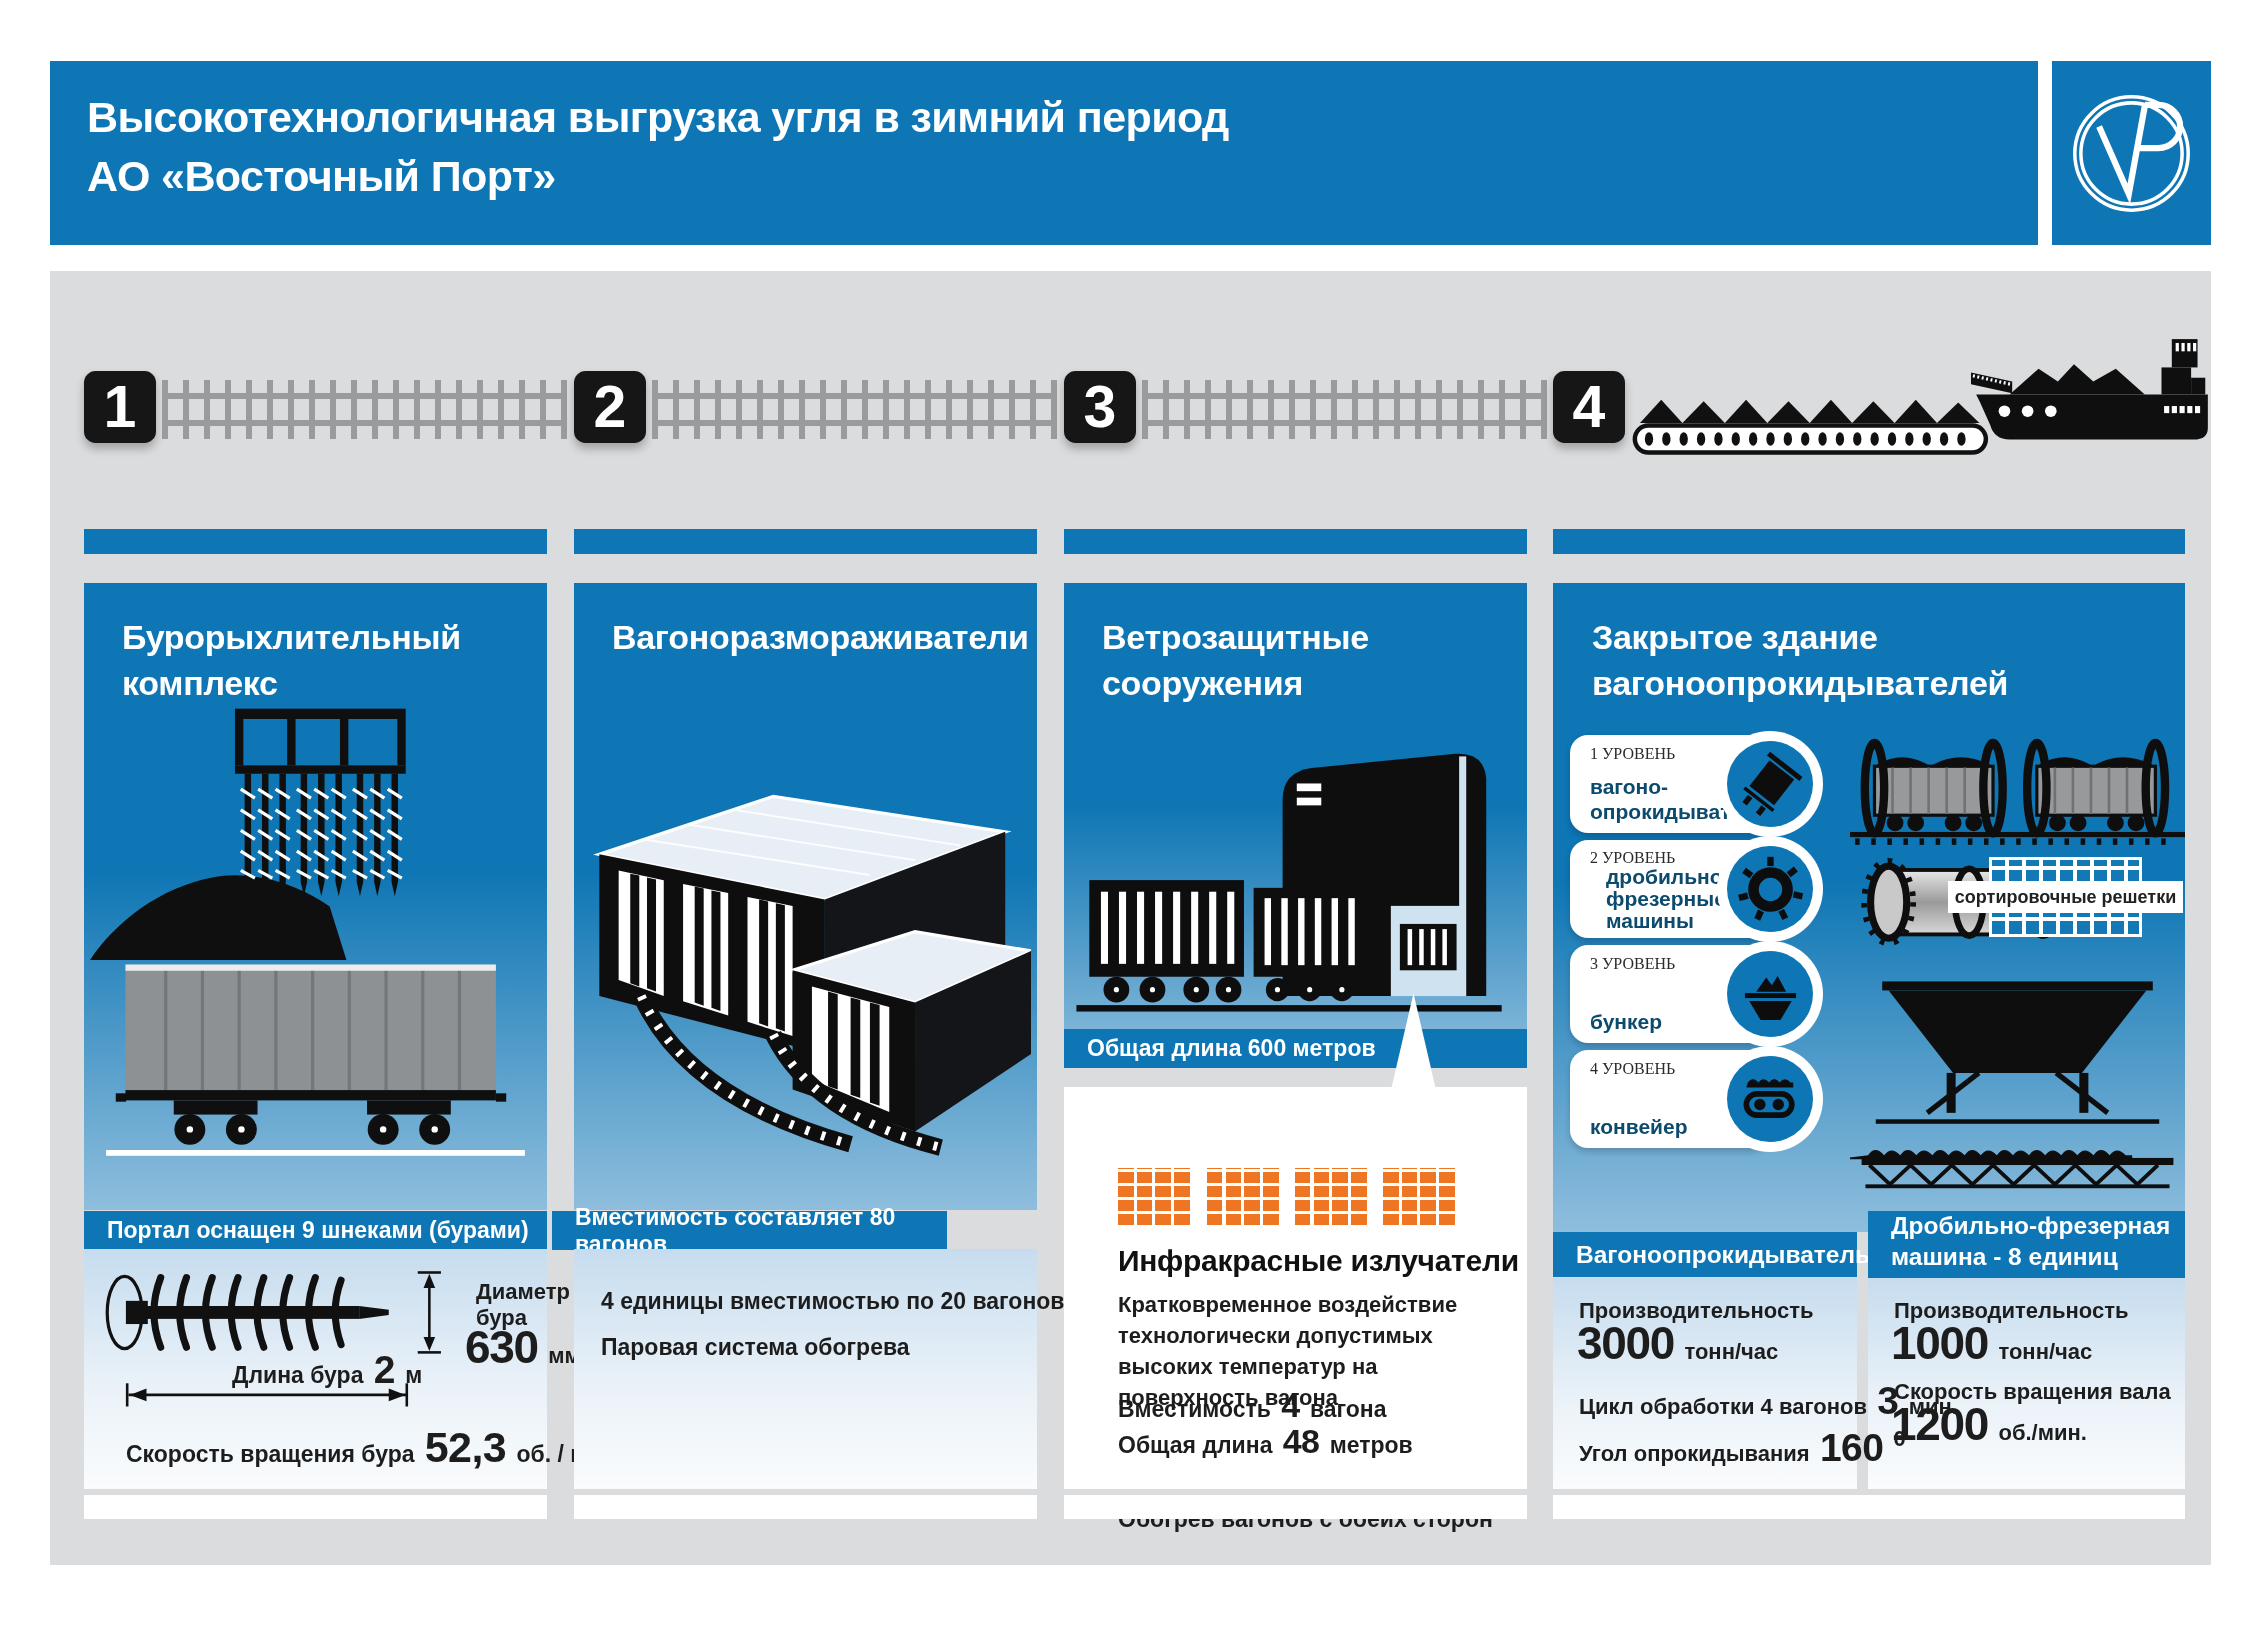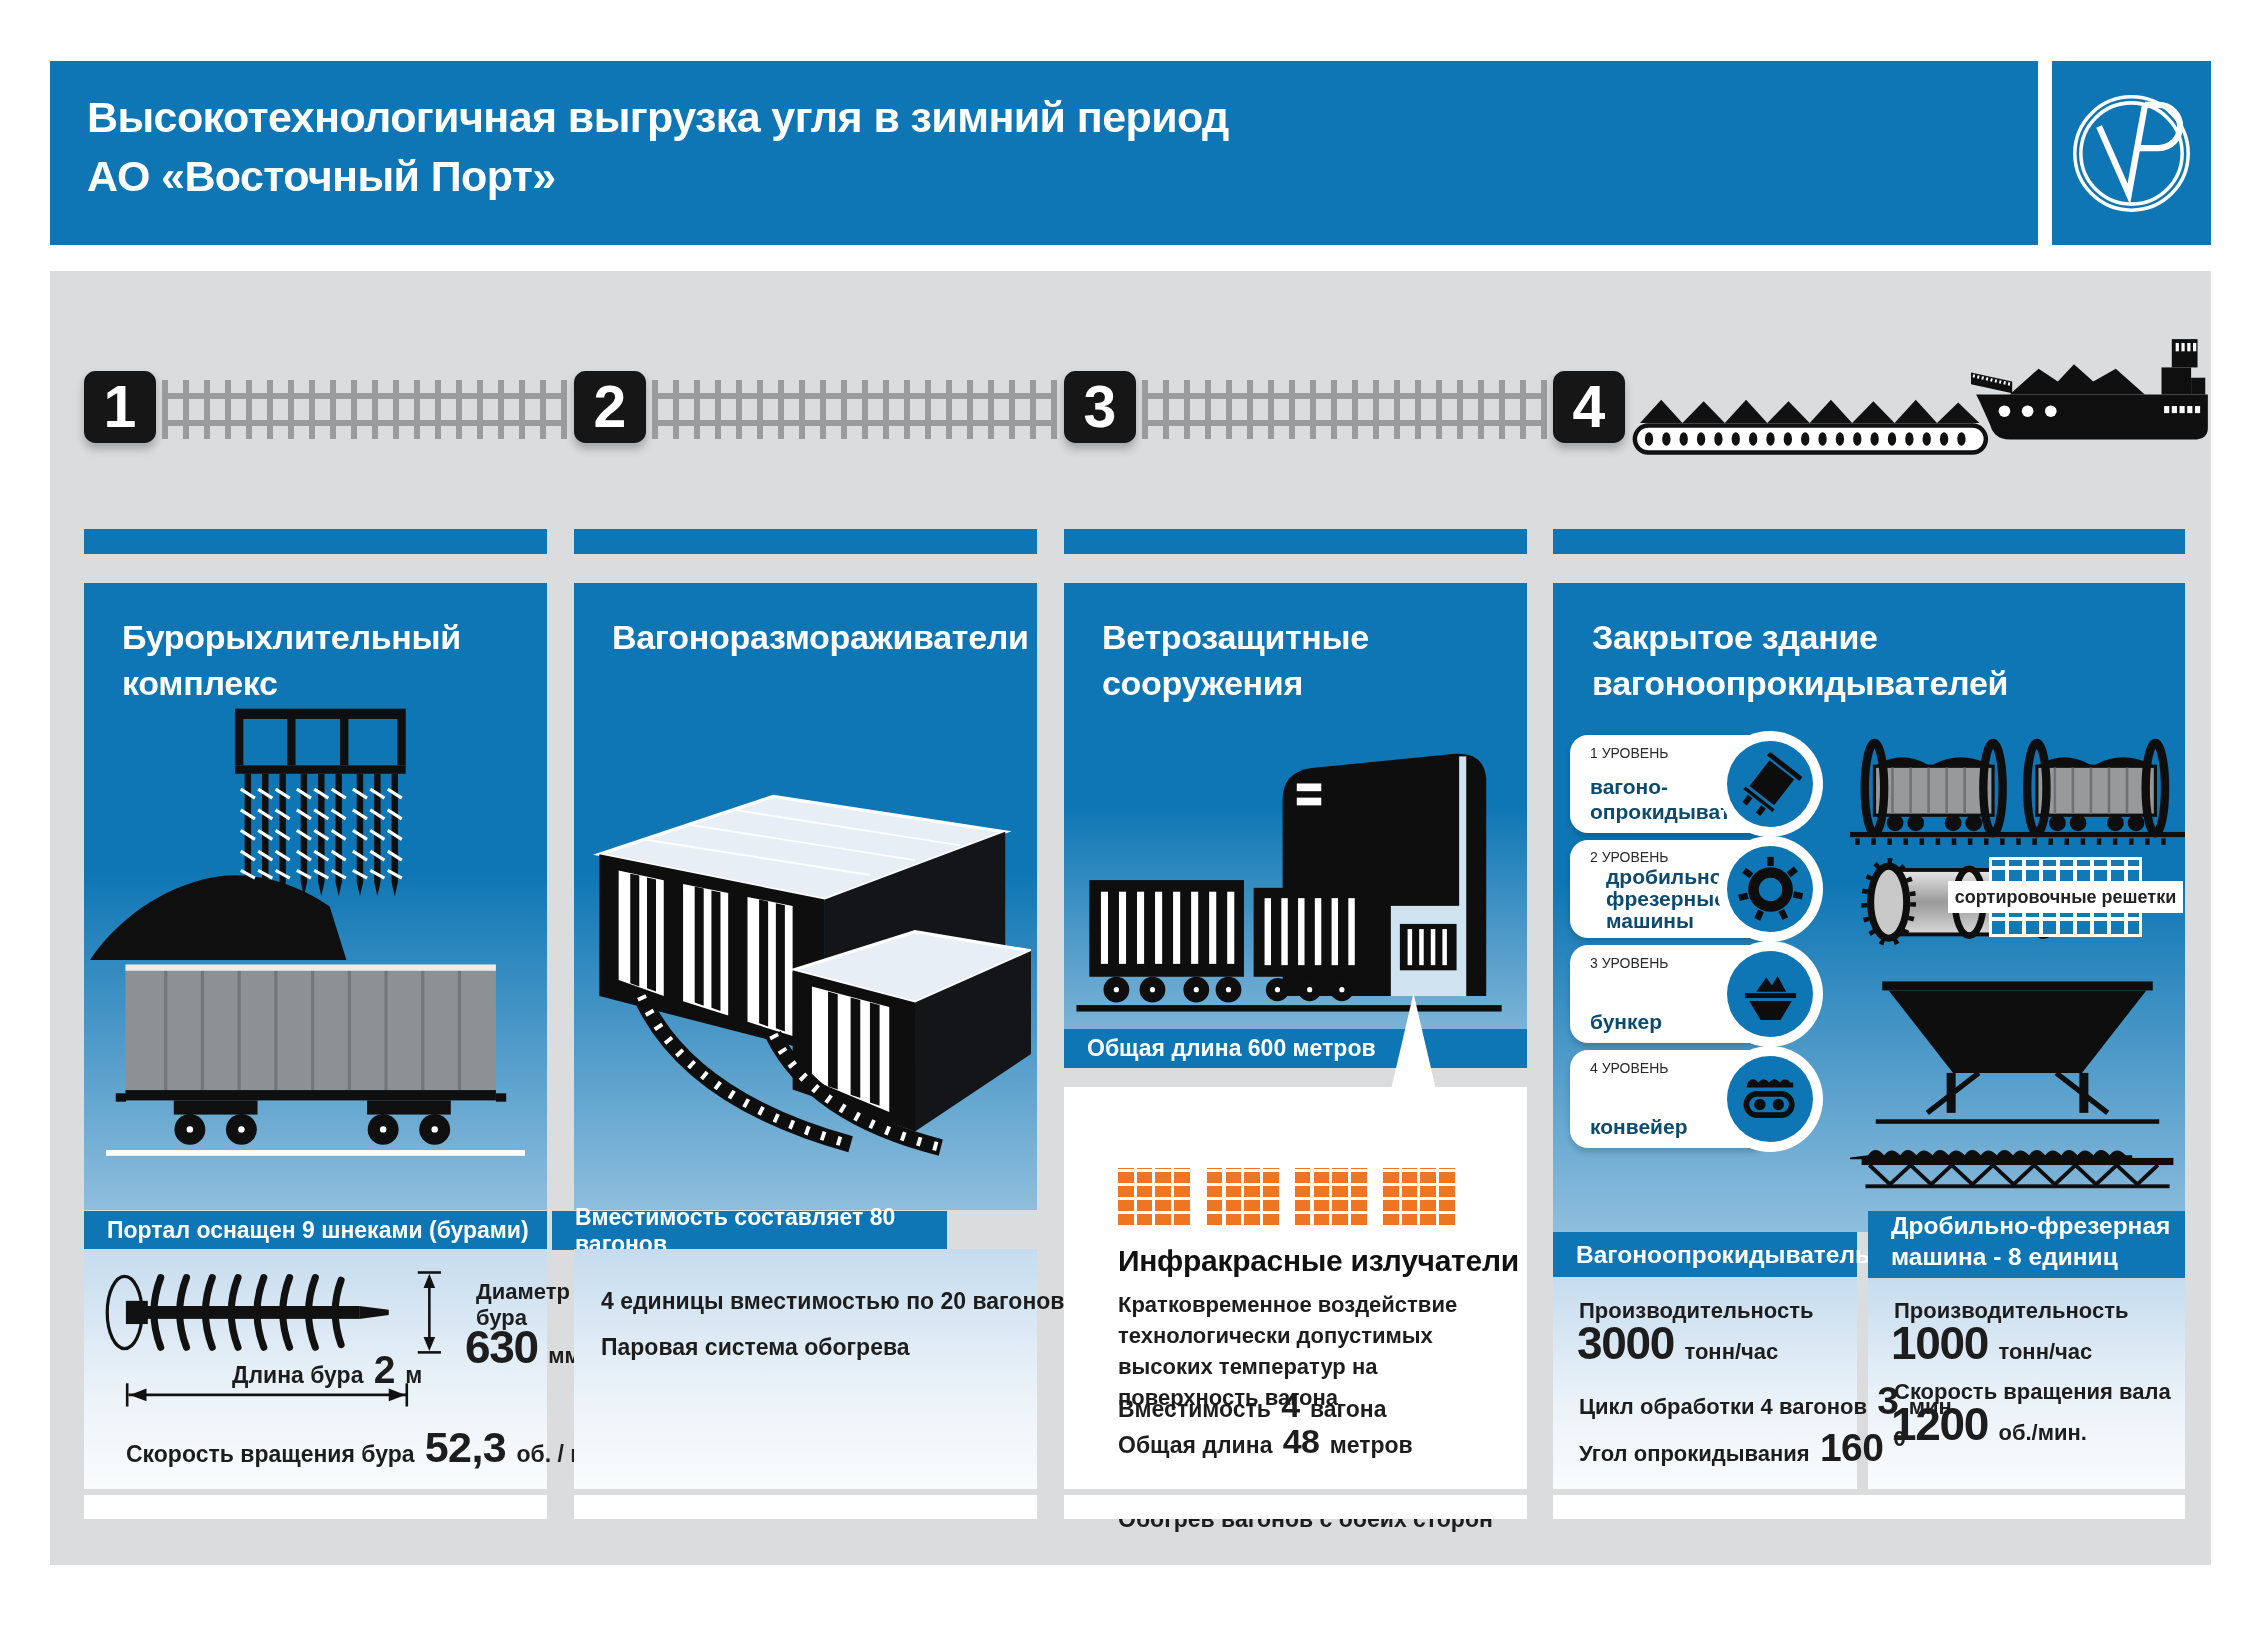--- a/index.html
+++ b/index.html
@@ -24,21 +24,21 @@
       linear-gradient(#9A9B9D,#9A9B9D) 0 13px/100% 6.4px no-repeat,
       linear-gradient(#9A9B9D,#9A9B9D) 0 40px/100% 6.4px no-repeat;}
   .note{font-size:23px;font-weight:bold;color:#1d1d1d;}
   .statrow{display:flex;align-items:baseline;gap:10.3px;color:#1d1d1d;font-weight:bold;white-space:nowrap;}
   .lbl{font-size:22px;} .val{font-size:46px;letter-spacing:-1.3px;} .unit{font-size:22px;}
   .val-m{font-size:39px;letter-spacing:-0.6px;} .val-s{font-size:34px;letter-spacing:-0.6px;}
   .supz{font-size:22px;transform:translateY(-15.5px);display:inline-block;}
   .para{font-size:22px;line-height:31px;font-weight:bold;color:#1d1d1d;}
   .h2{font-size:30px;font-weight:bold;color:#111;letter-spacing:-0.3px;}
   .levelrow{background:#fff;border-radius:18px;box-shadow:0 3.2px 6.4px rgba(0,0,0,.18);}
-  .lvl-label{font-size:14px;color:#2a2a2a;}
+  .lvl-label{font-size:16px;color:#2a2a2a;font-family:Liberation Serif, serif;}
   .lvl-name{font-size:21px;font-weight:bold;color:#0c4a6e;white-space:pre-line;line-height:24.5px;}
   .circle{border-radius:50%;}
   .irgrid{background-color:#EE7623;
      background-image:repeating-linear-gradient(90deg,transparent 0 15.5px,#fff 15.5px 18.7px),
                       repeating-linear-gradient(0deg,transparent 0 11px,#fff 11px 14px);}
   .sortgrid{border:3.9px solid #fff;background-color:#1379B5;display:flex;align-items:center;justify-content:center;
      background-image:repeating-linear-gradient(90deg,transparent 0 13px,#fff 13px 17px),
                       repeating-linear-gradient(0deg,transparent 0 13px,#fff 13px 17px);}
   .gridlabel{background:#fff;font-size:18px;font-weight:bold;color:#222;white-space:nowrap;padding:5.8px 6.4px;}
 </style>

